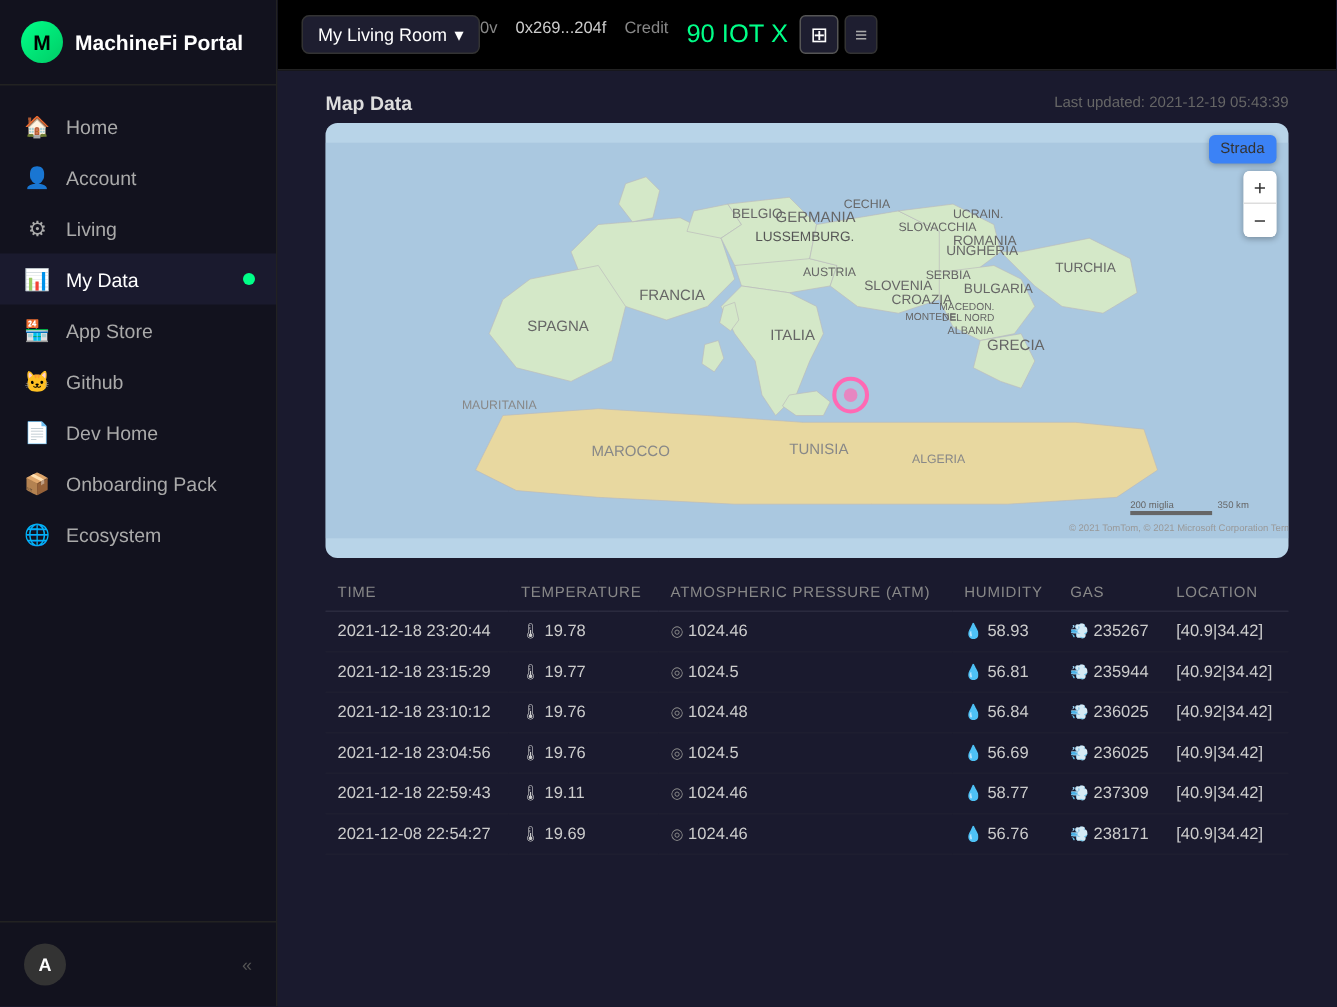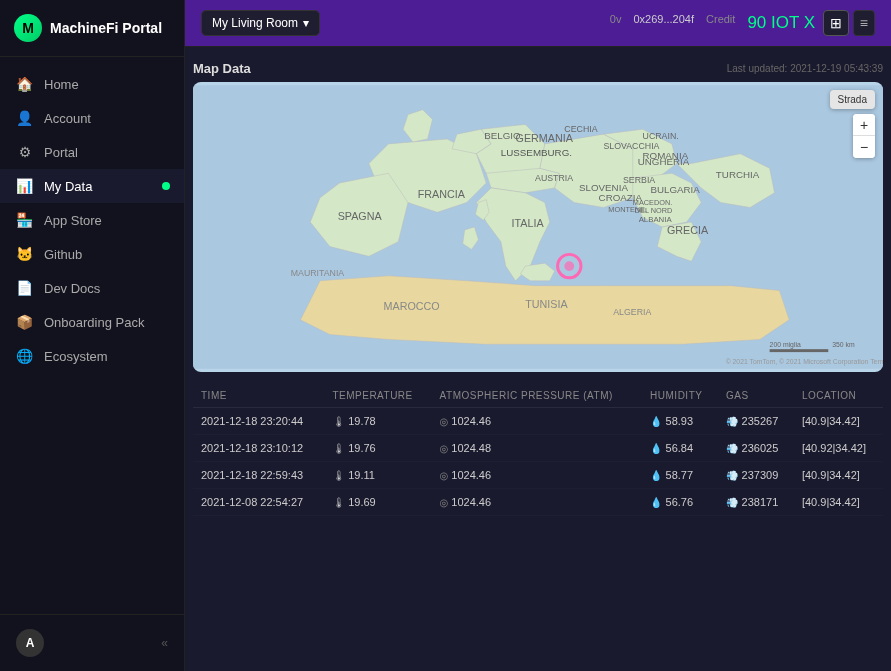--- a/index.html
+++ b/index.html
@@ -89,24 +89,24 @@
       display: flex;
       flex-direction: column;
       height: 671px;
       overflow: hidden;
     }
 
     
     .topbar {
       display: flex;
       align-items: center;
-      justify-content: space-between;
+      justify-content: flex-start;
       padding: 10px 16px;
       border-bottom: 1px solid #222;
-      background: #4c1d95;
+      background: #000000;
     }
     .topbar-left { display: flex; align-items: center; gap: 8px; }
     .room-selector {
       background: #1e1e30;
       border: 1px solid #333;
       border-radius: 5px;
       padding: 5px 10px;
       color: #fff;
       font-size: 12px;
       display: flex; align-items: center; gap: 5px;
@@ -133,21 +133,21 @@
       padding: 4px 6px;
       color: #aaa;
       cursor: pointer;
       font-size: 14px;
     }
     .view-btn.active { color: #fff; border-color: #555; }
 
     
     .content {
       flex: 1;
-      padding: 14px 8px;
+      padding: 14px 32px;
       overflow-y: auto;
       display: flex;
       flex-direction: column;
       gap: 12px;
     }
 
     
     .map-section {}
     .map-header {
       display: flex;
@@ -168,21 +168,21 @@
 
     
     .map-svg {
       width: 100%; height: 100%;
     }
 
     
     .map-style-btn {
       position: absolute;
       top: 8px; right: 8px;
-      background: #e5e5e5;
+      background: #3b82f6;
       border: none;
       border-radius: 4px;
       padding: 4px 8px;
       font-size: 10px;
       color: #333;
       cursor: pointer;
       box-shadow: 0 1px 4px rgba(0,0,0,0.3);
     }
     .map-zoom {
       position: absolute;
@@ -255,41 +255,41 @@
     <span>Home</span>
 
   </div>
         <div class="nav-item">
     <span class="nav-icon">👤</span>
     <span>Account</span>
 
   </div>
         <div class="nav-item">
     <span class="nav-icon">⚙</span>
-    <span>Portal</span>
+    <span>Living</span>
 
   </div>
         <div class="nav-item active">
     <span class="nav-icon">📊</span>
     <span>My Data</span>
     <span class="nav-dot"></span>
   </div>
         <div class="nav-item">
     <span class="nav-icon">🏪</span>
     <span>App Store</span>
 
   </div>
         <div class="nav-item">
     <span class="nav-icon">🐱</span>
     <span>Github</span>
 
   </div>
         <div class="nav-item">
     <span class="nav-icon">📄</span>
-    <span>Dev Docs</span>
+    <span>Dev Home</span>
 
   </div>
         <div class="nav-item">
     <span class="nav-icon">📦</span>
     <span>Onboarding Pack</span>
 
   </div>
         <div class="nav-item">
     <span class="nav-icon">🌐</span>
     <span>Ecosystem</span>
@@ -440,26 +440,42 @@
         <tbody id="table-body">
         <tr>
     <td>2021-12-18 23:20:44</td>
     <td class="val-temp"><span class="icon-temp"></span>19.78</td>
     <td class="val-pressure"><span class="icon-pressure"></span>1024.46</td>
     <td class="val-humidity"><span class="icon-humidity"></span>58.93</td>
     <td class="val-gas"><span class="icon-gas"></span>235267</td>
     <td class="val-location">[40.9|34.42]</td>
   </tr>
             <tr>
+    <td>2021-12-18 23:15:29</td>
+    <td class="val-temp"><span class="icon-temp"></span>19.77</td>
+    <td class="val-pressure"><span class="icon-pressure"></span>1024.5</td>
+    <td class="val-humidity"><span class="icon-humidity"></span>56.81</td>
+    <td class="val-gas"><span class="icon-gas"></span>235944</td>
+    <td class="val-location">[40.92|34.42]</td>
+  </tr>
+            <tr>
     <td>2021-12-18 23:10:12</td>
     <td class="val-temp"><span class="icon-temp"></span>19.76</td>
     <td class="val-pressure"><span class="icon-pressure"></span>1024.48</td>
     <td class="val-humidity"><span class="icon-humidity"></span>56.84</td>
     <td class="val-gas"><span class="icon-gas"></span>236025</td>
     <td class="val-location">[40.92|34.42]</td>
+  </tr>
+            <tr>
+    <td>2021-12-18 23:04:56</td>
+    <td class="val-temp"><span class="icon-temp"></span>19.76</td>
+    <td class="val-pressure"><span class="icon-pressure"></span>1024.5</td>
+    <td class="val-humidity"><span class="icon-humidity"></span>56.69</td>
+    <td class="val-gas"><span class="icon-gas"></span>236025</td>
+    <td class="val-location">[40.9|34.42]</td>
   </tr>
             <tr>
     <td>2021-12-18 22:59:43</td>
     <td class="val-temp"><span class="icon-temp"></span>19.11</td>
     <td class="val-pressure"><span class="icon-pressure"></span>1024.46</td>
     <td class="val-humidity"><span class="icon-humidity"></span>58.77</td>
     <td class="val-gas"><span class="icon-gas"></span>237309</td>
     <td class="val-location">[40.9|34.42]</td>
   </tr>
             <tr>

